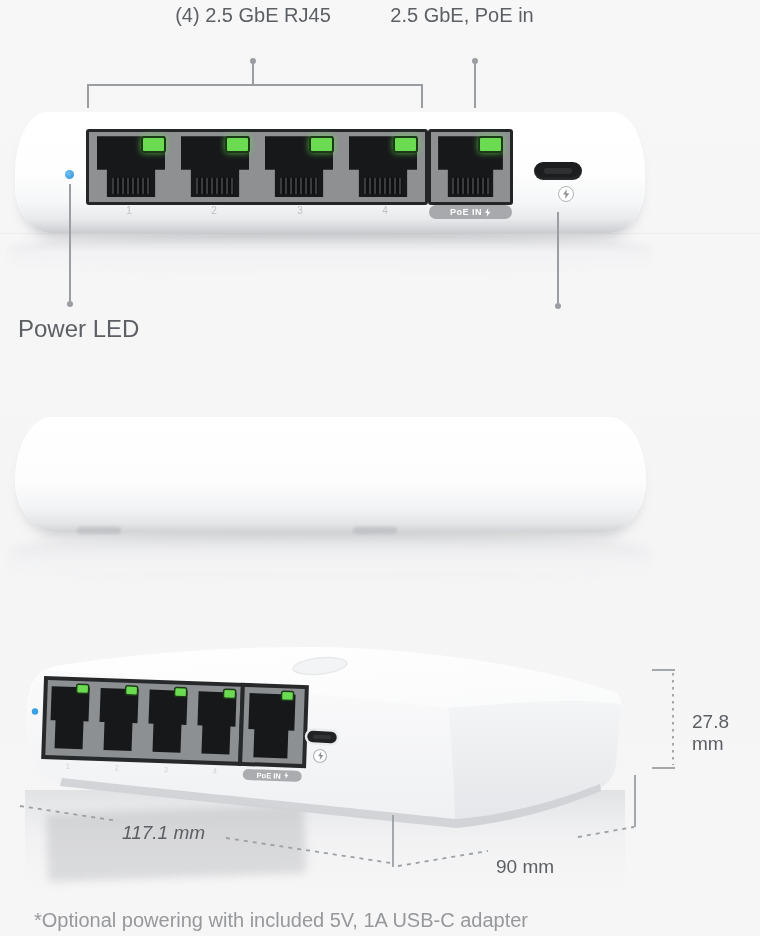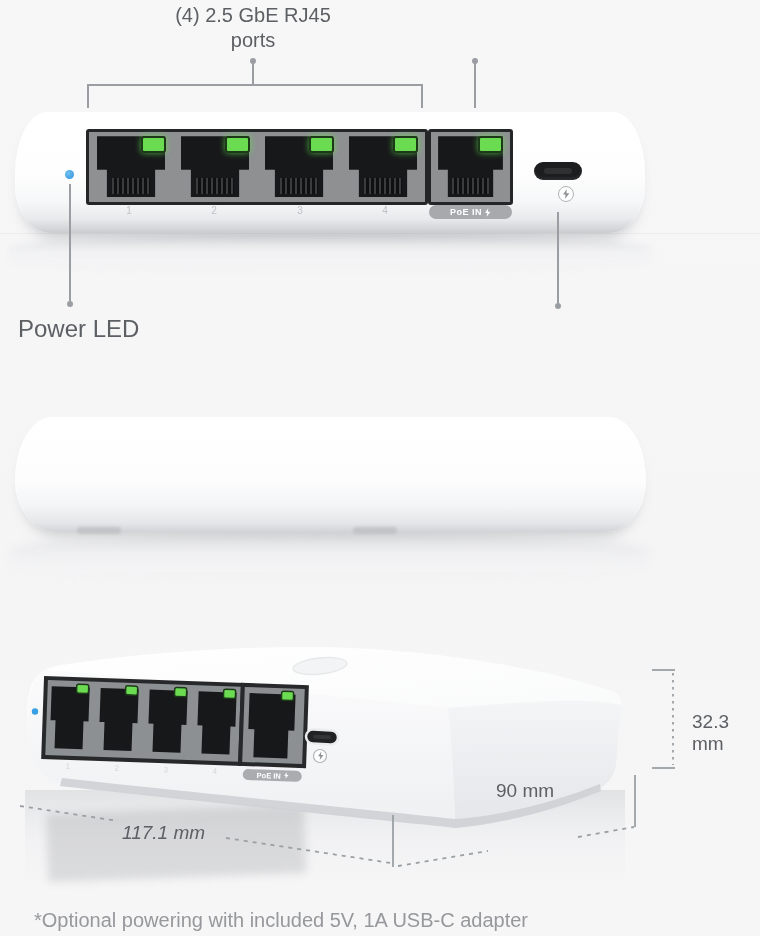--- a/index.html
+++ b/index.html
@@ -79,23 +79,23 @@
   .ann { left:0; top:0; z-index:10; pointer-events:none; }
   .txt { z-index:11; }
 </style>
 </head>
 <body>
 
 <div class="canvas">
 
   <div class="abs callout txt" style="left:133px; top:3px; width:240px;">
     <div>(4) 2.5 GbE RJ45</div>
-    <div>ports</div>
   </div>
   <div class="abs callout txt" style="left:342px; top:3px; width:240px;">
+    <div>2.5 GbE, PoE in</div>
   </div>
 
   <div class="abs floor-line"></div>
   <div class="abs dev1-ground"></div>
   <div class="abs dev1">
     <div class="pled"></div>
 
     <div class="bank bank4">
       <div class="port">
           <div class="cavity"></div>
@@ -249,19 +249,19 @@
       <path d="M652,768 L675,768"></path>
       <path d="M20,806 L118,821" stroke-dasharray="4 5"></path>
       <path d="M226,838 L391,863" stroke-dasharray="4 5"></path>
       <path d="M393,815 L393,867"></path>
       <path d="M398,866 L488,851" stroke-dasharray="4 5"></path>
       <path d="M578,837 L634,827" stroke-dasharray="4 5"></path>
       <path d="M635,775 L635,827"></path>
     </g>
   </svg>
 
-  <div class="abs dim-label txt" style="left:692px; top:711px;">32.3 mm</div>
+  <div class="abs dim-label txt" style="left:692px; top:711px;">27.8 mm</div>
   <div class="abs dim-label txt" style="left:122px; top:822px;font-style:italic;">117.1 mm</div>
-  <div class="abs dim-label txt" style="left:496px; top:780px;">90 mm</div>
+  <div class="abs dim-label txt" style="left:496px; top:856px;">90 mm</div>
 
   <div class="abs footnote txt" style="left:34px; top:909px;">*Optional powering with included 5V, 1A USB-C adapter</div>
 
 </div>
 
 </body></html>

